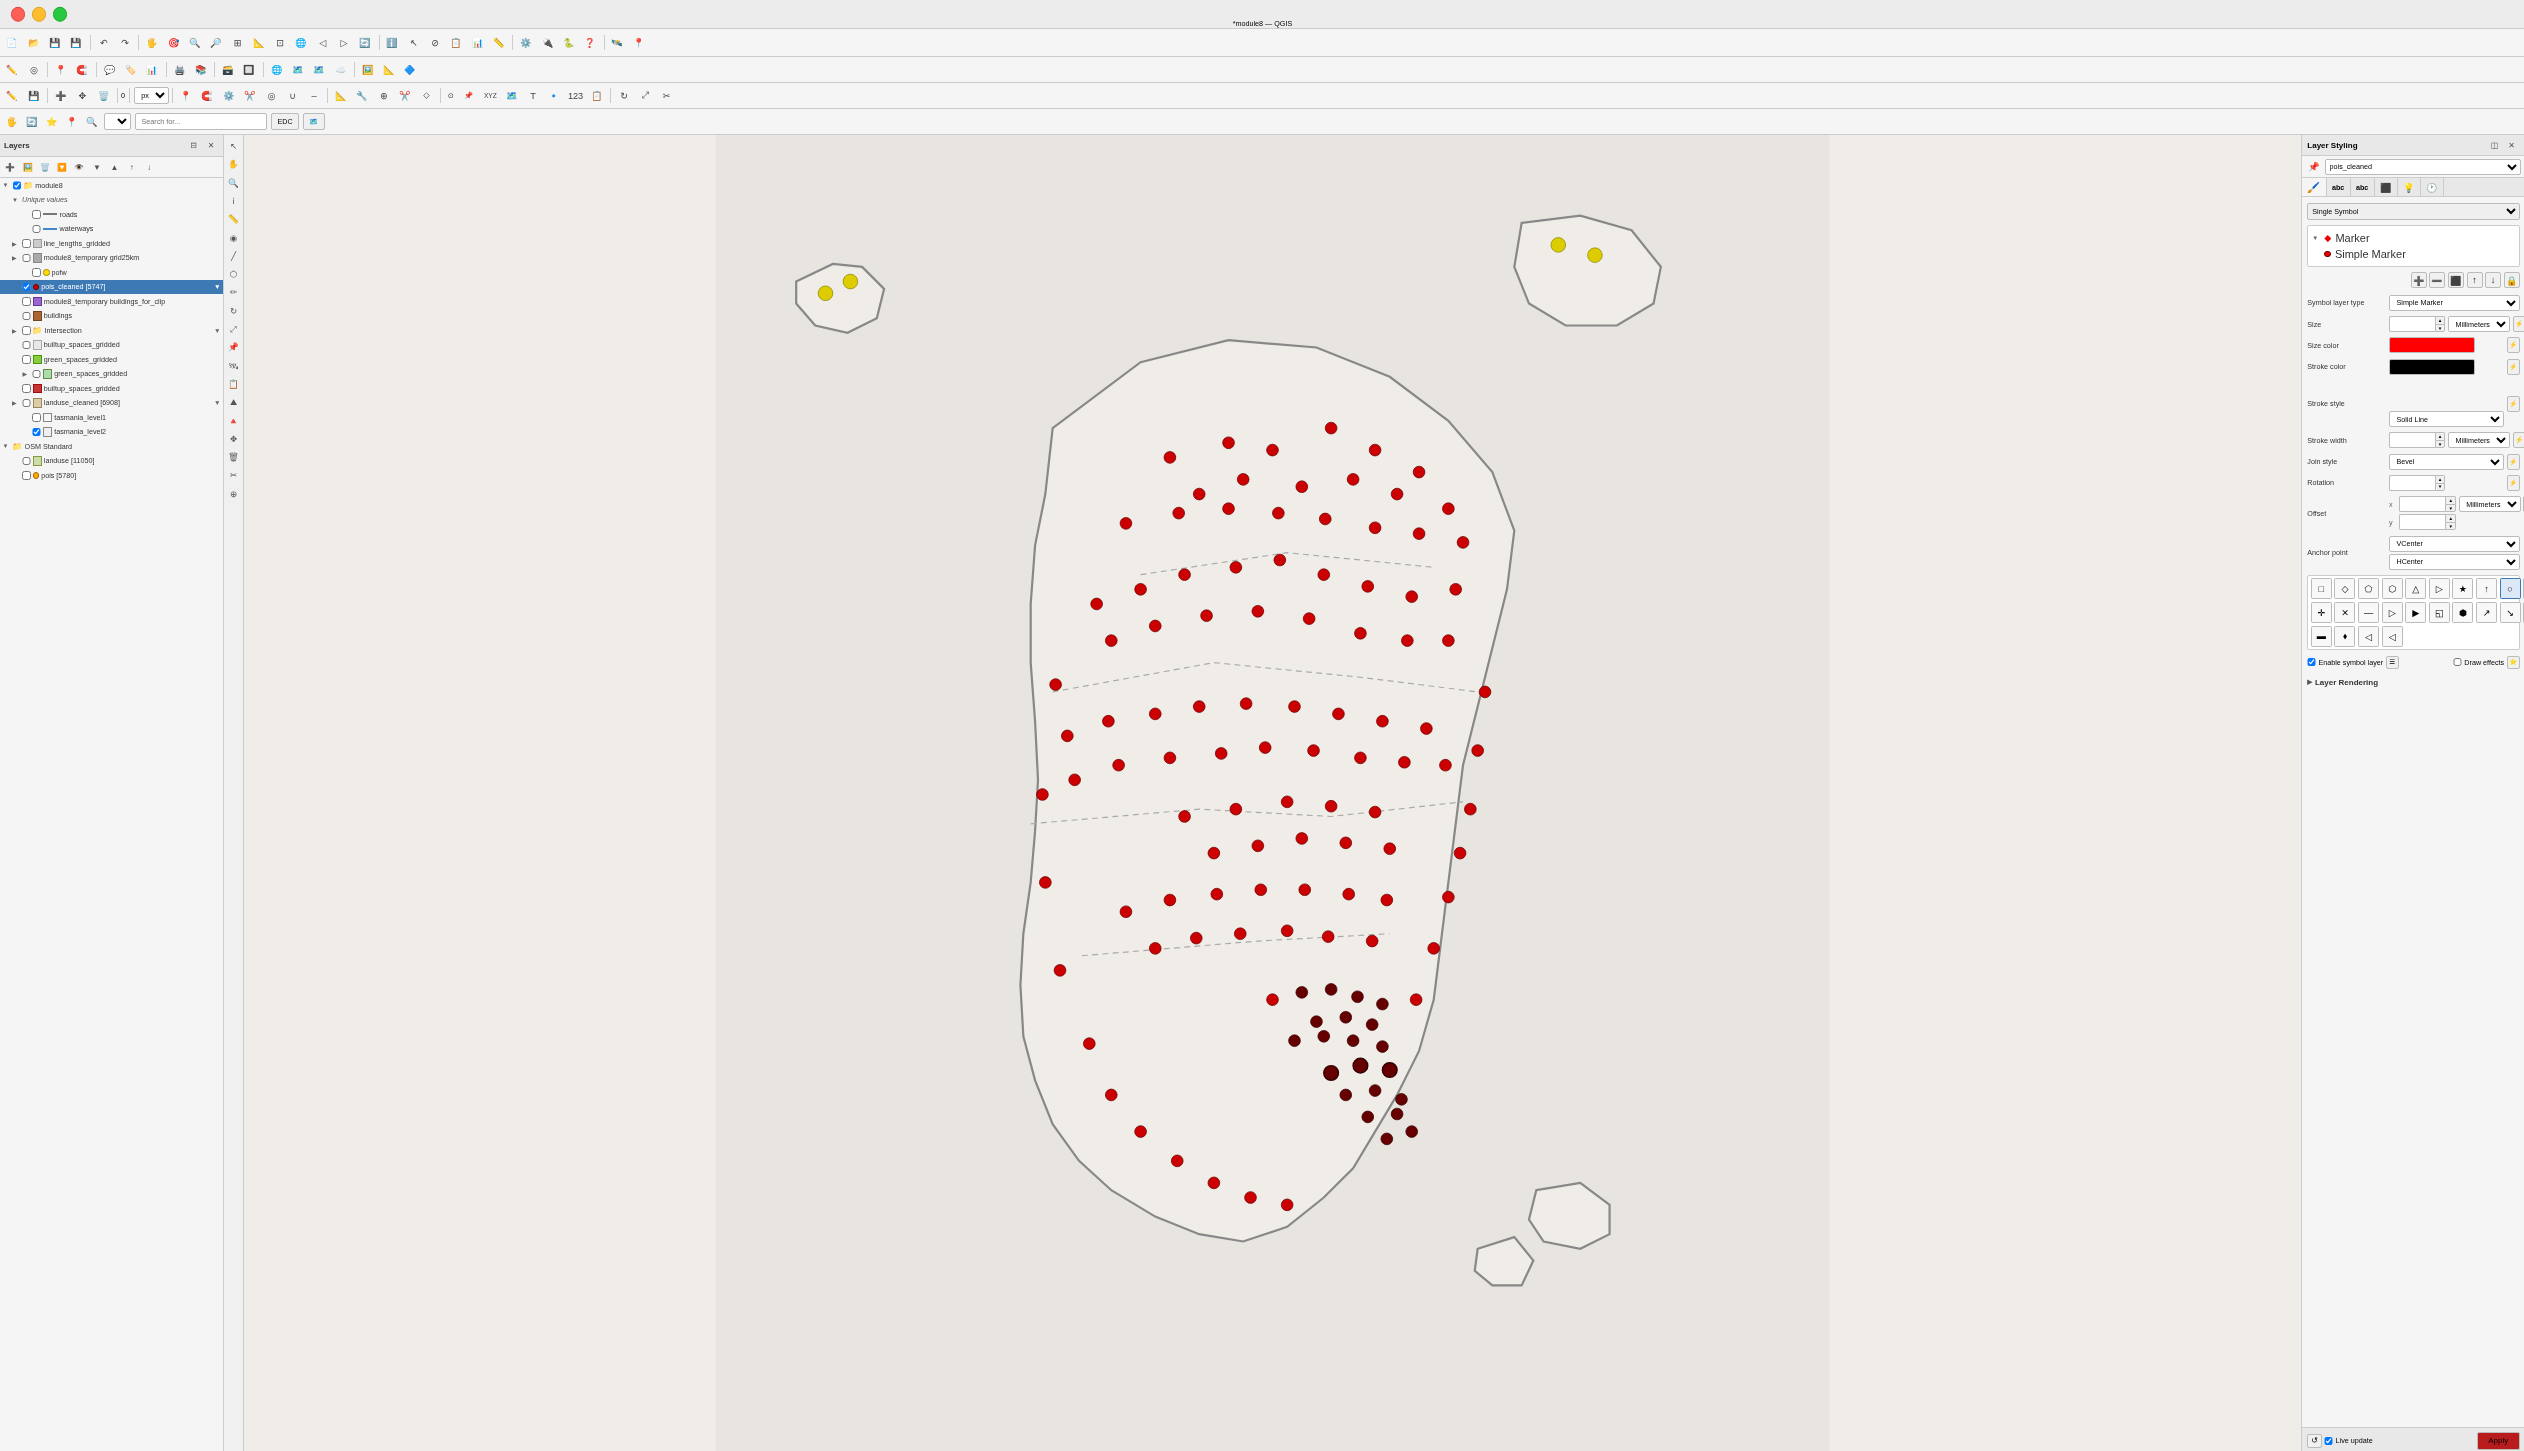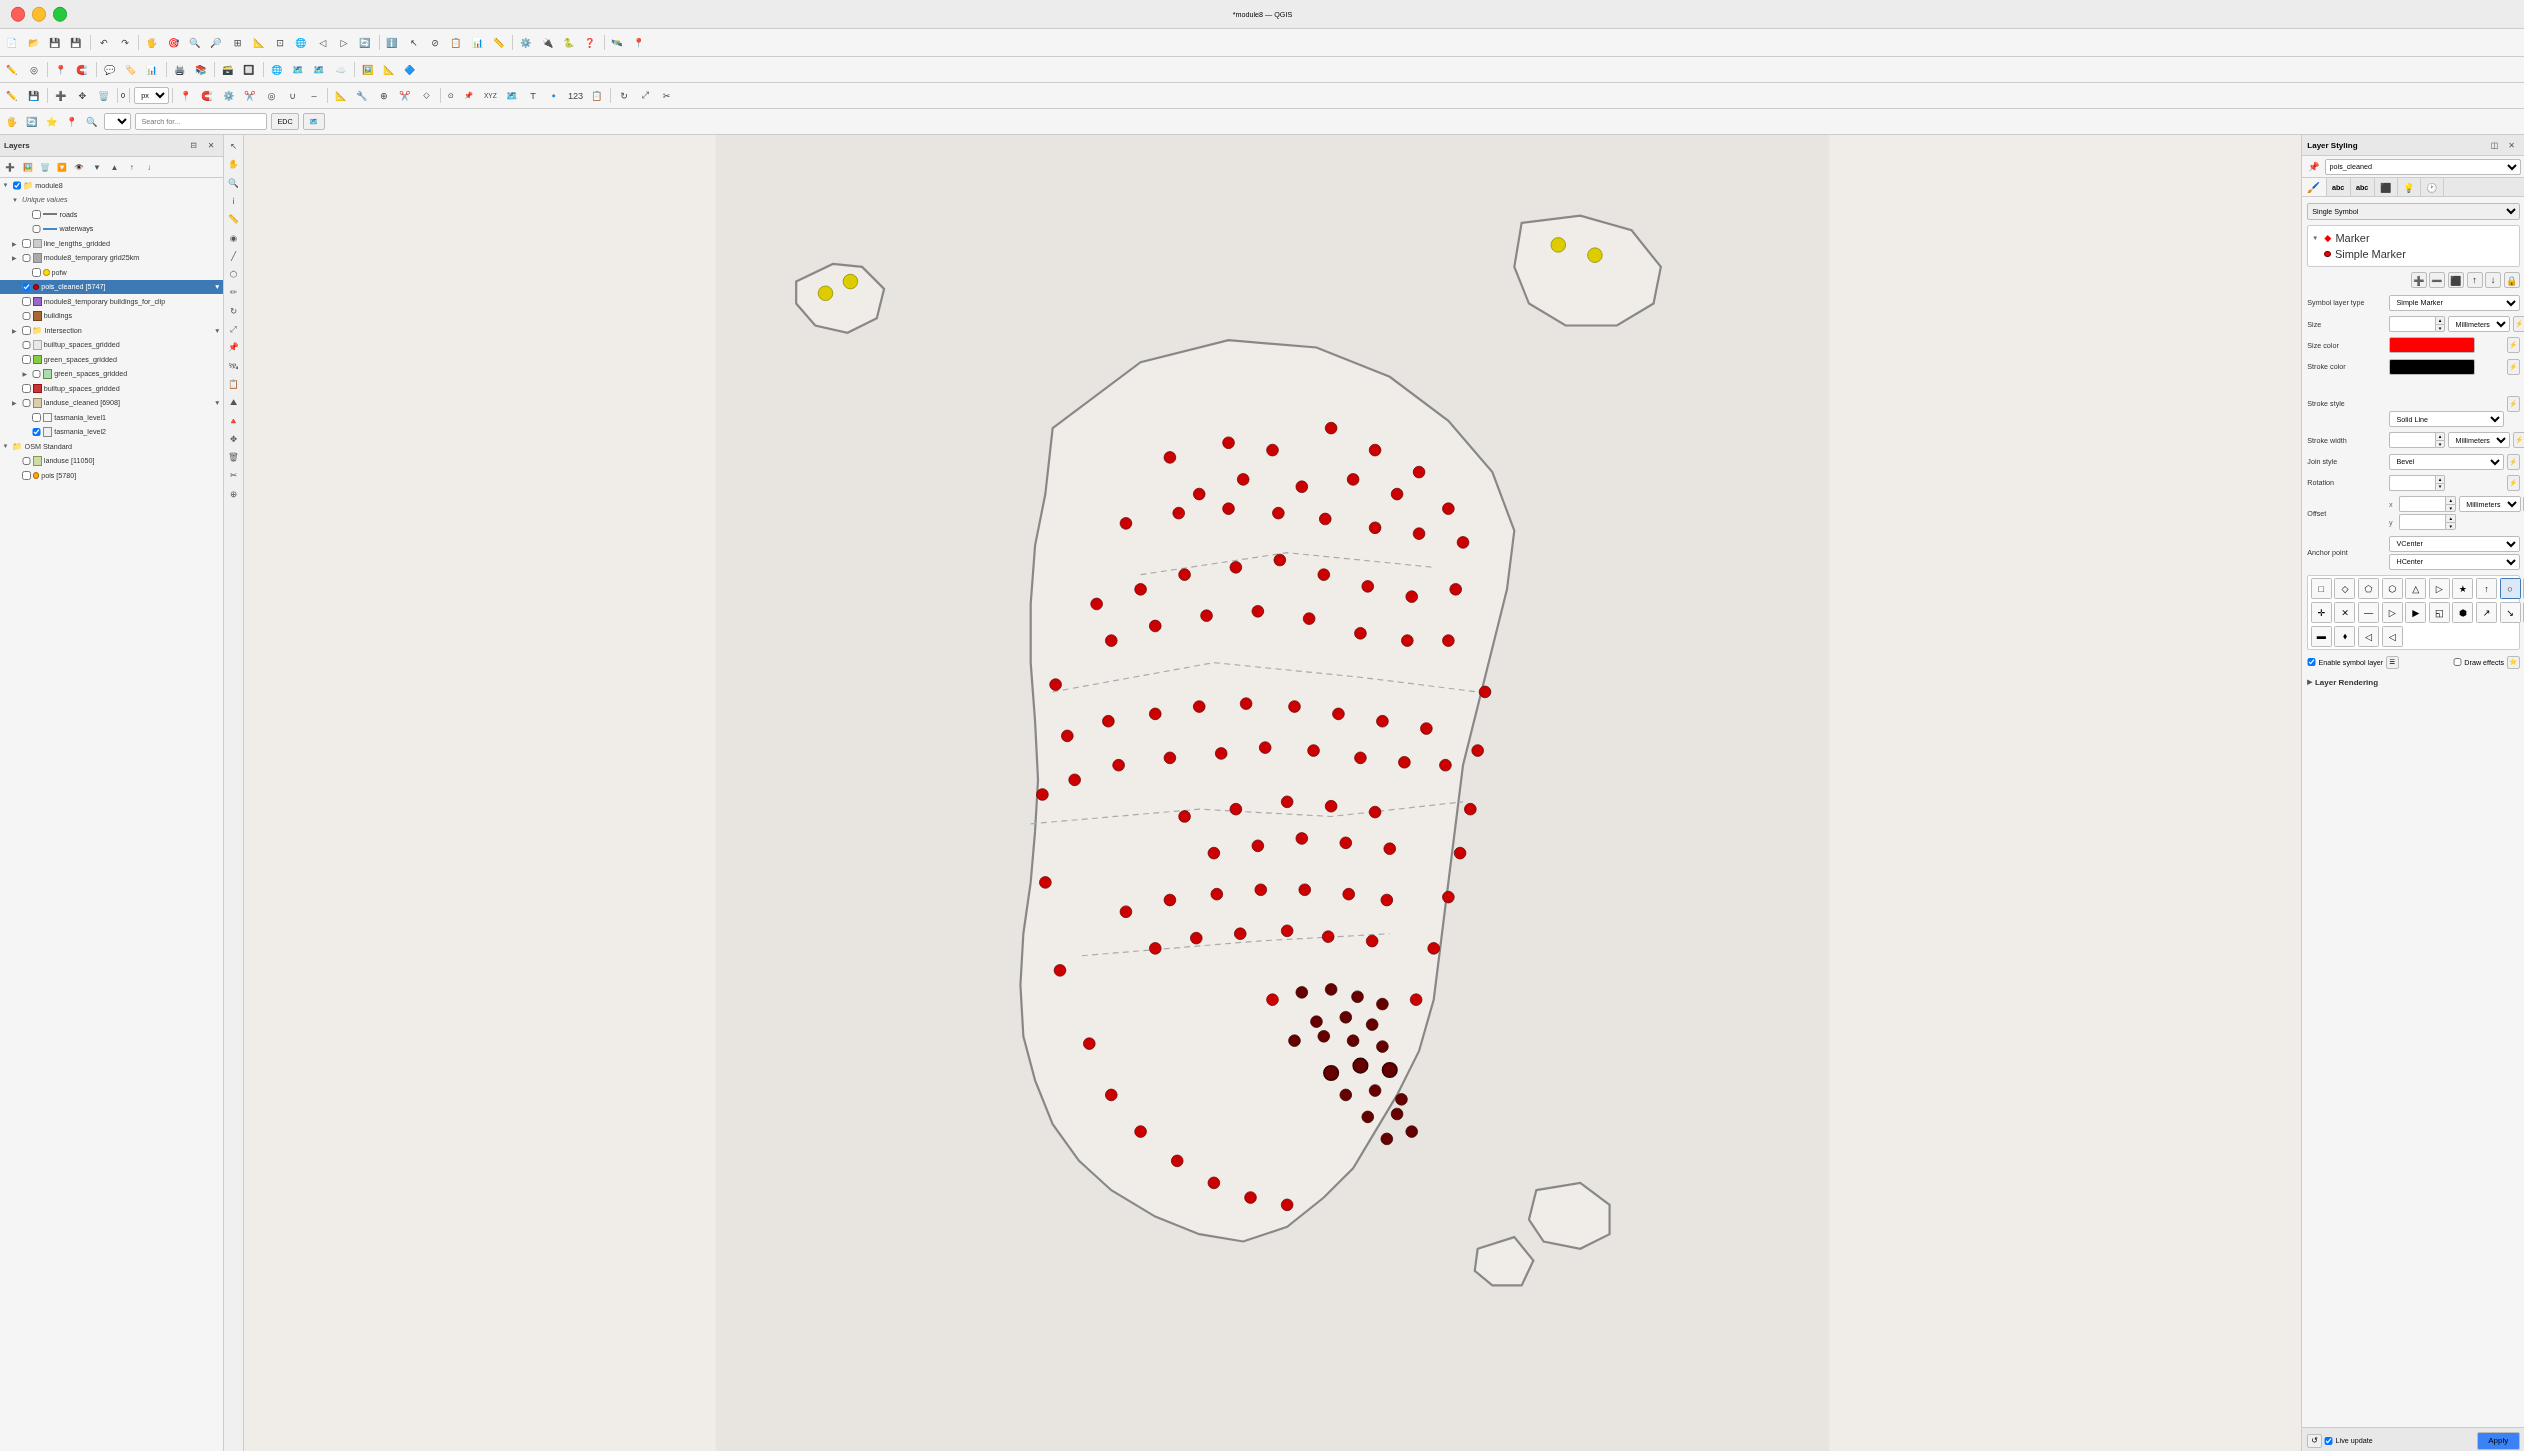--- a/index.html
+++ b/index.html
@@ -1,19 +1,19 @@
 <!DOCTYPE html>
 <html style="font-size:10.5px"><head>
   <meta charset="utf-8">
   <style>
     * { box-sizing: border-box; margin: 0; padding: 0; }
     body { font-family: -apple-system, BlinkMacSystemFont, 'Segoe UI', sans-serif; font-size: 7.2px; background: #d4d0c8; overflow: hidden; width: 2525px; height: 1452px; }
 
     
-    #titlebar { height: 29px; background: #ececec; border-bottom: 0.7px solid #ccc; display: flex; align-items: center; justify-content: center; position: relative; }
+    #titlebar { height: 29px; background: #ececec; border-bottom: 0.7px solid #ccc; display: flex; align-items: flex-end; justify-content: center; position: relative; }
     #titlebar .traffic-lights { position: absolute; left: 10.5px; top: 50%; transform: translateY(-50%); display: flex; gap: 6.6px; }
     .tl { width: 14.5px; height: 14.5px; border-radius: 50%; cursor: pointer; }
     .tl-red { background: #ff5f57; border: 0.7px solid #e0443e; }
     .tl-yellow { background: #ffbd2e; border: 0.7px solid #dea123; }
     .tl-green { background: #28c940; border: 0.7px solid #1aab29; }
 
     
     .toolbar { background: #f5f5f5; border-bottom: 0.7px solid #ccc; display: flex; align-items: center; padding: 1.3px 2.6px; gap: 1.3px; flex-wrap: nowrap; height: 28px; overflow: hidden; }
     .toolbar-btn { width: 20px; height: 20px; background: transparent; border: none; cursor: pointer; display: flex; align-items: center; justify-content: center; border-radius: 2px; font-size: 9.2px; color: #444; }
     .toolbar-sep { width: 0.7px; height: 14.5px; background: #ccc; margin: 0 2px; }
@@ -827,18 +827,18 @@
       </div>
 
     </div>
 
     <div id="styling-footer">
       <div class="live-check">
         <button style="width:14.5px;height:14.5px;border:0.7px solid #bbb;background:#f0f0f0;cursor:pointer;border-radius:2px;font-size:8px;">↺</button>
         <input type="checkbox" checked="" style="">
         <span>Live update</span>
       </div>
-      <button style="height:18.4px;padding:0 10.5px;font-size:8px;border:0.7px solid #bbb;border-radius:2px;background:#3b82f6;cursor:pointer;font-weight:500;">Apply</button>
+      <button style="height:18.4px;padding:0 10.5px;font-size:8px;border:0.7px solid #bbb;border-radius:2px;background:#b91c1c;cursor:pointer;font-weight:500;">Apply</button>
     </div>
 
   </div>
 </div>
 
 
 </body></html>

